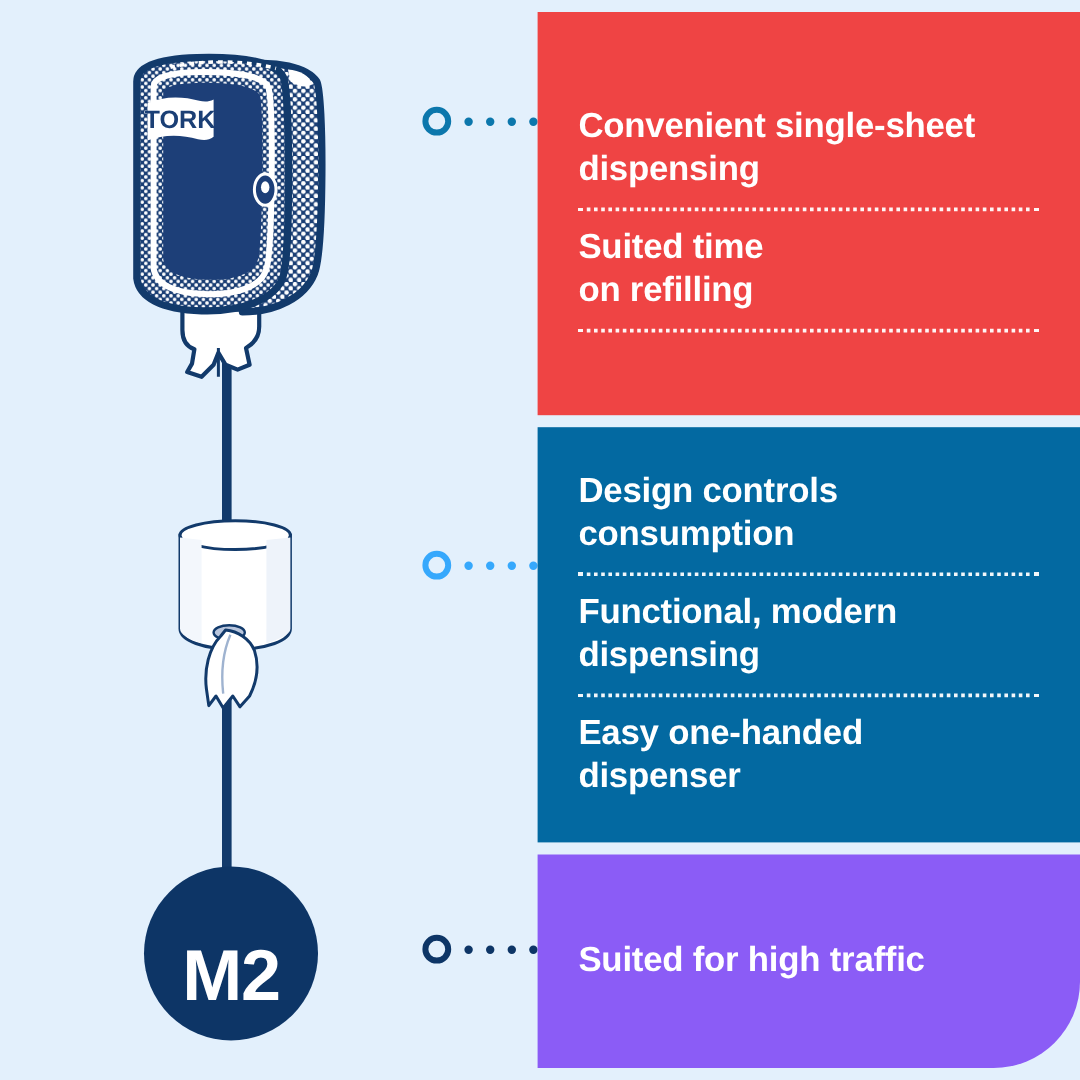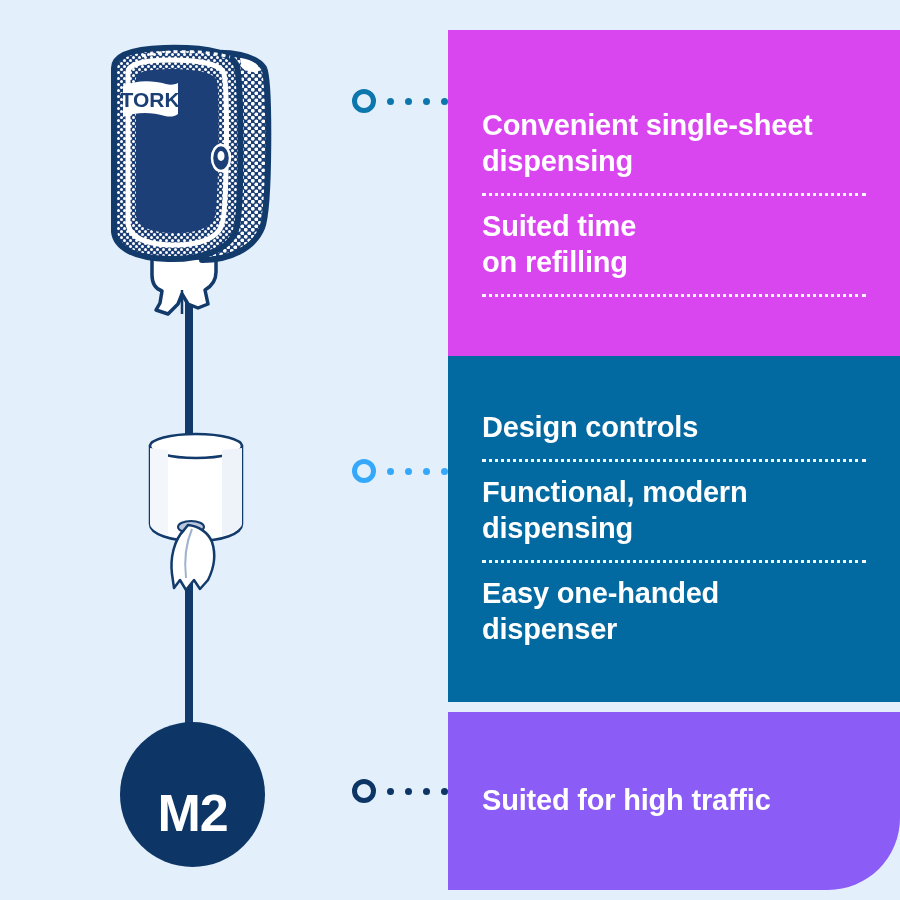--- a/index.html
+++ b/index.html
@@ -63,21 +63,21 @@
     width: 145px;
     height: 145px;
     border-radius: 50%;
     background: #0d3566;
     display: flex;
     align-items: center;
     justify-content: center;
   }
   .m2-badge span {
     color: #ffffff;
-    font-size: 52px;
+    font-size: 60px;
     font-weight: bold;
     letter-spacing: -1px;
     line-height: 1;
     margin-top: 36px;
   }
 
   
   .connector {
     position: absolute;
     display: flex;
@@ -116,22 +116,21 @@
     width: 452px;
     box-sizing: border-box;
     padding: 26px 32px 26px 34px;
     display: flex;
     flex-direction: column;
     justify-content: center;
   }
   .panel-1 {
     top: 10px;
     height: 336px;
-    background: #d946ef;
-    margin-top: 20px;
+    background: #ef4444;
   }
   .panel-2 {
     top: 356px;
     height: 346px;
     background: #0369a1;
   }
   .panel-3 {
     top: 712px;
     height: 178px;
     background: #8b5cf6;
@@ -277,20 +276,21 @@
     <div class="feature">
       <div>Suited time</div>
       <div>on refilling</div>
     </div>
     <div class="divider"></div>
   </div>
 
   <div class="panel panel-2">
     <div class="feature">
       <div>Design controls</div>
+      <div>consumption</div>
     </div>
     <div class="divider"></div>
     <div class="feature">
       <div>Functional, modern</div>
       <div>dispensing</div>
     </div>
     <div class="divider"></div>
     <div class="feature">
       <div>Easy one-handed</div>
       <div>dispenser</div>

